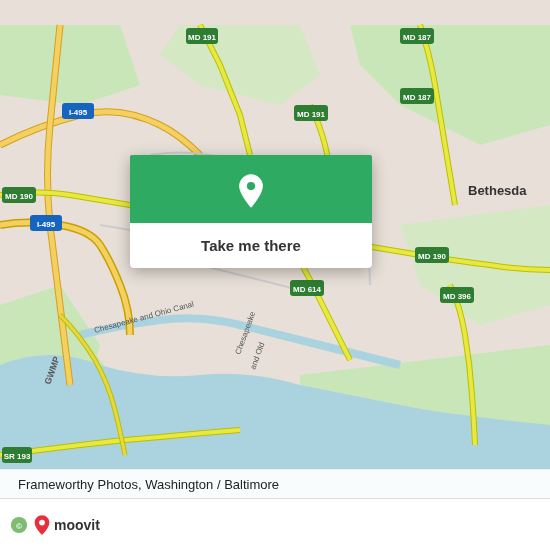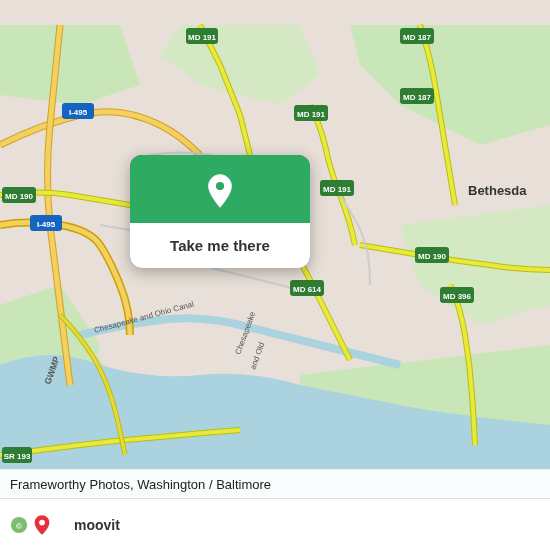--- a/index.html
+++ b/index.html
@@ -25,23 +25,23 @@
       height: 100%;
       position: absolute;
       top: 0; left: 0;
     }
 
     
     #popup-card {
       position: absolute;
       top: 155px;
       left: 130px;
-      width: 180px;
+      width: 242px;
       background: #6d28d9;
-      border-radius: 12px;
+      border-radius: 3px;
       box-shadow: 0 4px 16px rgba(0,0,0,0.3);
       overflow: hidden;
       z-index: 20;
     }
 
     #popup-header {
       background: #2eaa63;
       padding: 18px 0 14px 0;
       display: flex;
       justify-content: center;
@@ -195,18 +195,18 @@
 
 <div style="position:absolute; bottom:0; left:0; right:0; height:52px; background:white; display:flex; align-items:center; padding:0 10px; z-index:15; border-top:1px solid #ddd;">
   <svg viewBox="0 0 20 20" width="18" height="18" xmlns="http://www.w3.org/2000/svg" style="margin-right:5px; flex-shrink:0;">
     <circle cx="10" cy="10" r="9" fill="#7ebc6f"></circle>
     <text x="10" y="14" text-anchor="middle" fill="white" font-size="9" font-weight="bold">©</text>
   </svg>
   <svg viewBox="0 0 22 26" width="18" height="22" xmlns="http://www.w3.org/2000/svg" style="margin-right:3px;">
     <path d="M11 1 C6 1 2 5 2 10 C2 17 11 25 11 25 C11 25 20 17 20 10 C20 5 16 1 11 1Z" fill="#e8303a"></path>
     <circle cx="11" cy="10" r="3.5" fill="white"></circle>
   </svg>
-  <span style="font-size:14px; font-weight:bold; color:#333;margin-left:20px;">moovit</span>
+  <span style="font-size:14px; font-weight:bold; color:#333;">moovit</span>
 </div>
 
-<div style="position:absolute; bottom:52px; left:0; right:0; background:rgba(255,255,255,0.92); padding:5px 10px; z-index:14; border-top:1px solid #eee;">
+<div style="position:absolute; bottom:52px; left:0; right:0; background:rgba(255,255,255,0.92); padding:5px 18px; z-index:14; border-top:1px solid #eee;">
   <span style="font-size:13px; color:#222; font-weight:500;">Frameworthy Photos, Washington / Baltimore</span>
 </div>
 
 </body></html>

